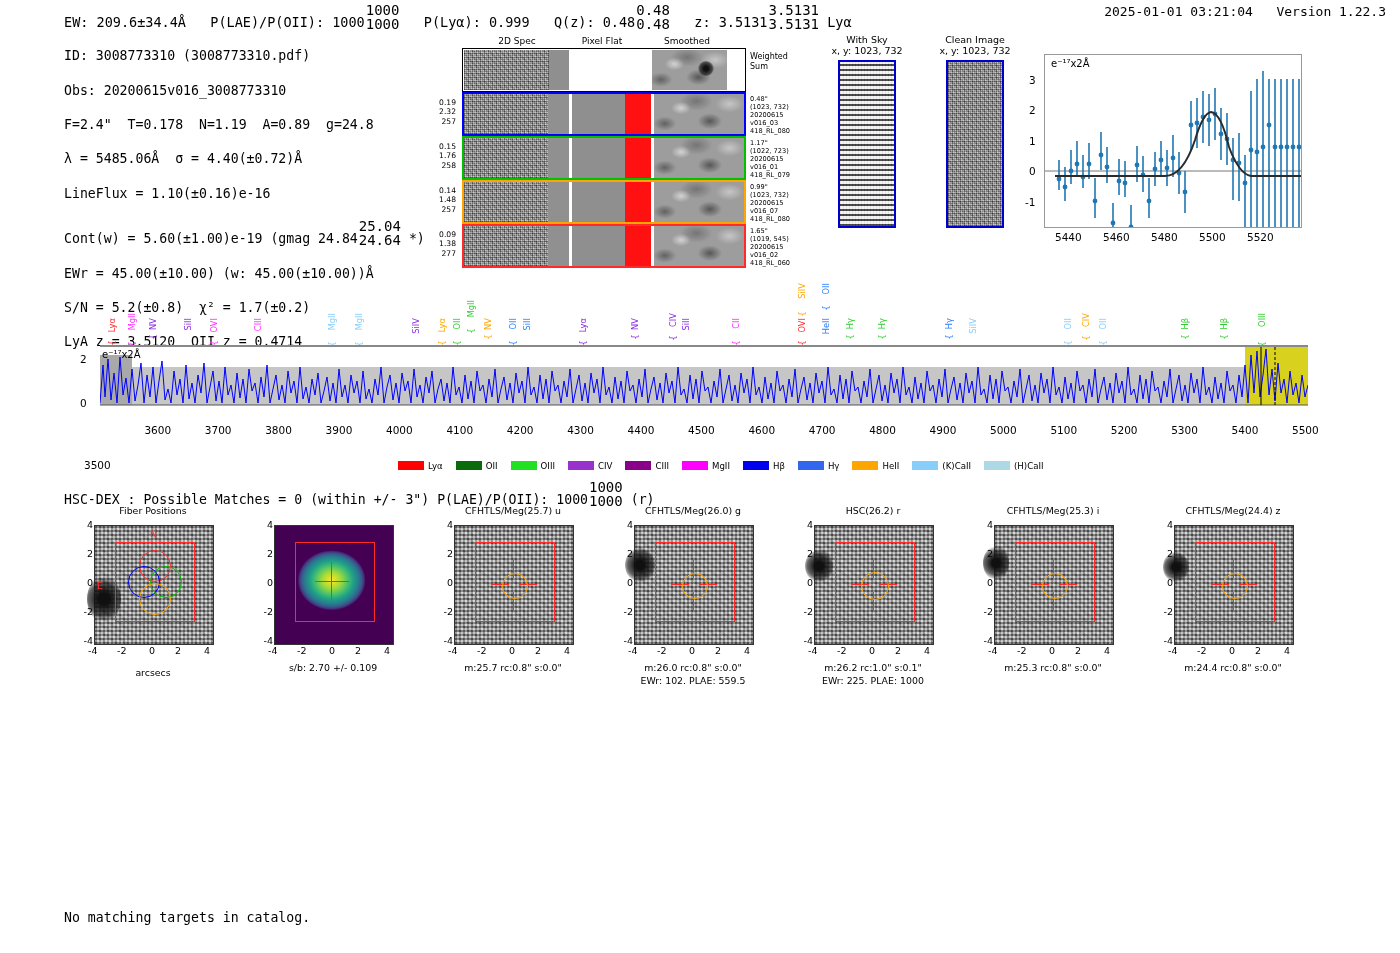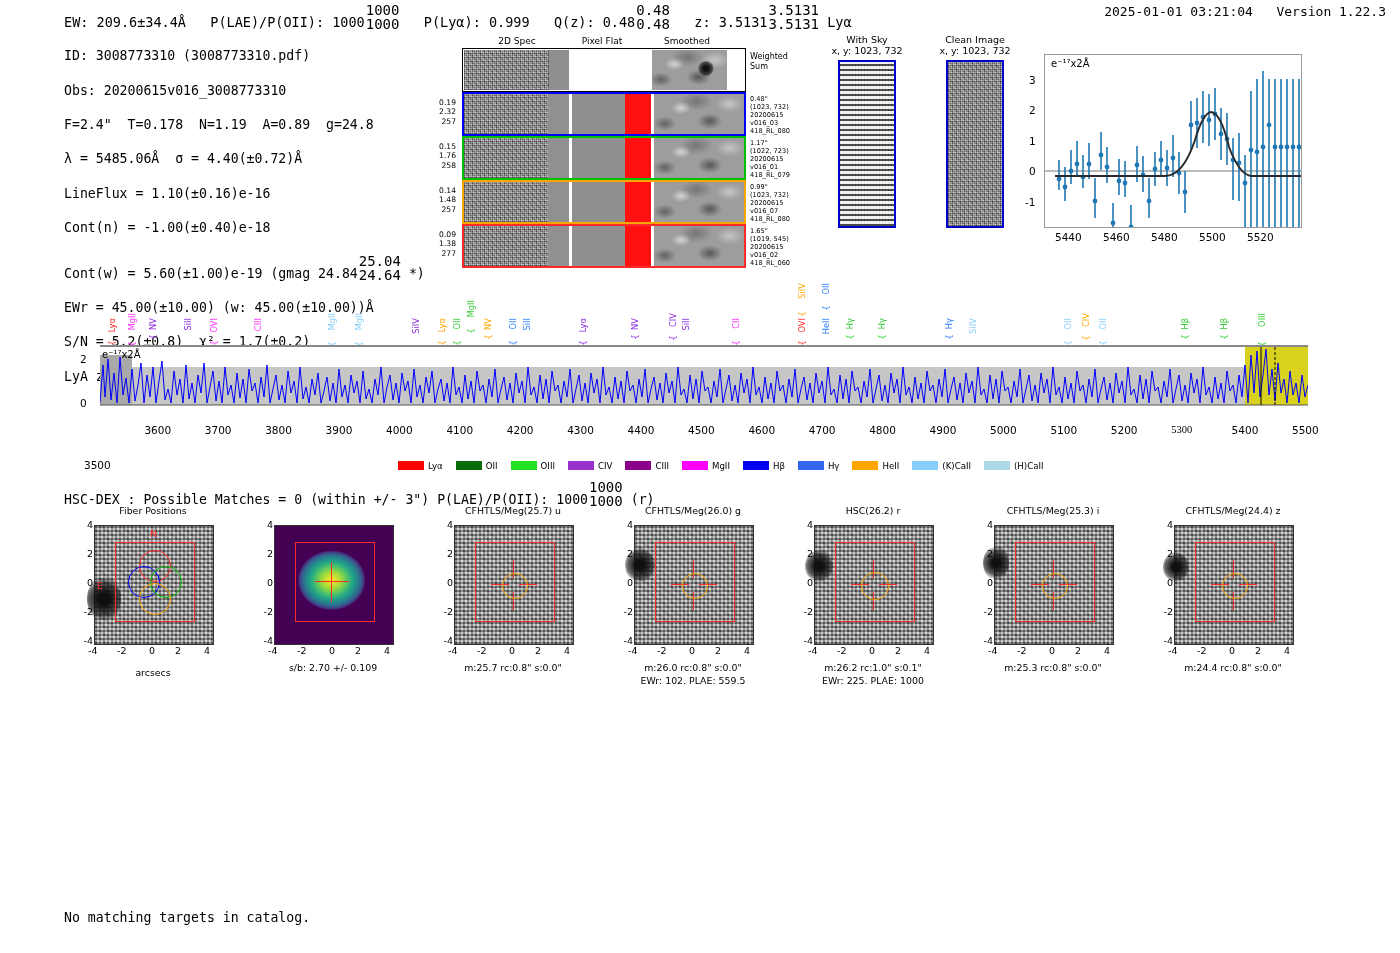--- a/index.html
+++ b/index.html
@@ -75,21 +75,20 @@
   <span>2025-01-01 03:21:04</span>&nbsp;&nbsp;
   <span>Version 1.22.3</span>
 </div>
 
 <div class="abs mono" id="info">
 <div>ID: 3008773310 (3008773310.pdf)</div>
 <div>Obs: 20200615v016_3008773310</div>
 <div>F=2.4"  T=0.178  N=1.19  A=0.89  g=24.8</div>
 <div>λ = 5485.06Å  σ = 4.40(±0.72)Å</div>
 <div>LineFlux = 1.10(±0.16)e-16</div>
-<div>Cont(n) = -1.00(±0.40)e-18</div>
 <div><span>Cont(w) = 5.60(±1.00)e-19 (gmag 24.84</span><span class="frac"><span>25.04</span><br><span>24.64</span></span> <span>*)</span></div>
 <div>EWr = 45.00(±10.00) (w: 45.00(±10.00))Å</div>
 <div>S/N = 5.2(±0.8)  χ² = 1.7(±0.2)</div>
 <div>LyA z = 3.5120  OII z = 0.4714</div>
 </div>
 
 <div class="abs" style="left:462px;top:36px;width:290px;">
   <span class="abs ptitle" style="left:20px;top:0;width:70px;">2D Spec</span>
   <span class="abs ptitle" style="left:105px;top:0;width:70px;">Pixel Flat</span>
   <span class="abs ptitle" style="left:190px;top:0;width:70px;">Smoothed</span>
@@ -396,21 +395,21 @@
     <span class="abs tk" style="left: 467.2px;">4300</span>
     <span class="abs tk" style="left: 527.6px;">4400</span>
     <span class="abs tk" style="left: 588px;">4500</span>
     <span class="abs tk" style="left: 648.4px;">4600</span>
     <span class="abs tk" style="left: 708.8px;">4700</span>
     <span class="abs tk" style="left: 769.2px;">4800</span>
     <span class="abs tk" style="left: 829.6px;">4900</span>
     <span class="abs tk" style="left: 890px;">5000</span>
     <span class="abs tk" style="left: 950.4px;">5100</span>
     <span class="abs tk" style="left: 1010.8px;">5200</span>
-    <span class="abs tk" style="left: 1071.2px; font-family: Liberation Serif, serif;">5300</span>
+    <span class="abs tk" style="left: 1071.2px;">5300</span>
     <span class="abs tk" style="left: 1131.6px;">5400</span>
     <span class="abs tk" style="left: 1192px;">5500</span>
   </div>
 
 <div class="abs" id="speclegend" style="left:398px;top:455px;width:620px;height:14px;white-space:nowrap;"><span class="legsw" style="background: rgb(255, 0, 0);"></span><span class="legtx">Lyα</span><span class="legsw" style="background: rgb(10, 107, 10);"></span><span class="legtx">OII</span><span class="legsw" style="background: rgb(34, 224, 34);"></span><span class="legtx">OIII</span><span class="legsw" style="background: rgb(153, 50, 204);"></span><span class="legtx">CIV</span><span class="legsw" style="background: rgb(139, 0, 139);"></span><span class="legtx">CIII</span><span class="legsw" style="background: rgb(255, 0, 255);"></span><span class="legtx">MgII</span><span class="legsw" style="background: rgb(0, 0, 238);"></span><span class="legtx">Hβ</span><span class="legsw" style="background: rgb(51, 102, 238);"></span><span class="legtx">Hγ</span><span class="legsw" style="background: rgb(255, 165, 0);"></span><span class="legtx">HeII</span><span class="legsw" style="background: rgb(135, 206, 250);"></span><span class="legtx">(K)CaII</span><span class="legsw" style="background: rgb(173, 216, 230);"></span><span class="legtx">(H)CaII</span></div>
 
 <div class="abs mono" style="left:64px;top:480px;font-size:13.2px;">
   <span>HSC-DEX : Possible Matches = 0 (within +/- 3")  P(LAE)/P(OII): 1000</span><span class="frac"><span>1000</span><br><span>1000</span></span>
   <span>(r)</span>
 </div>

